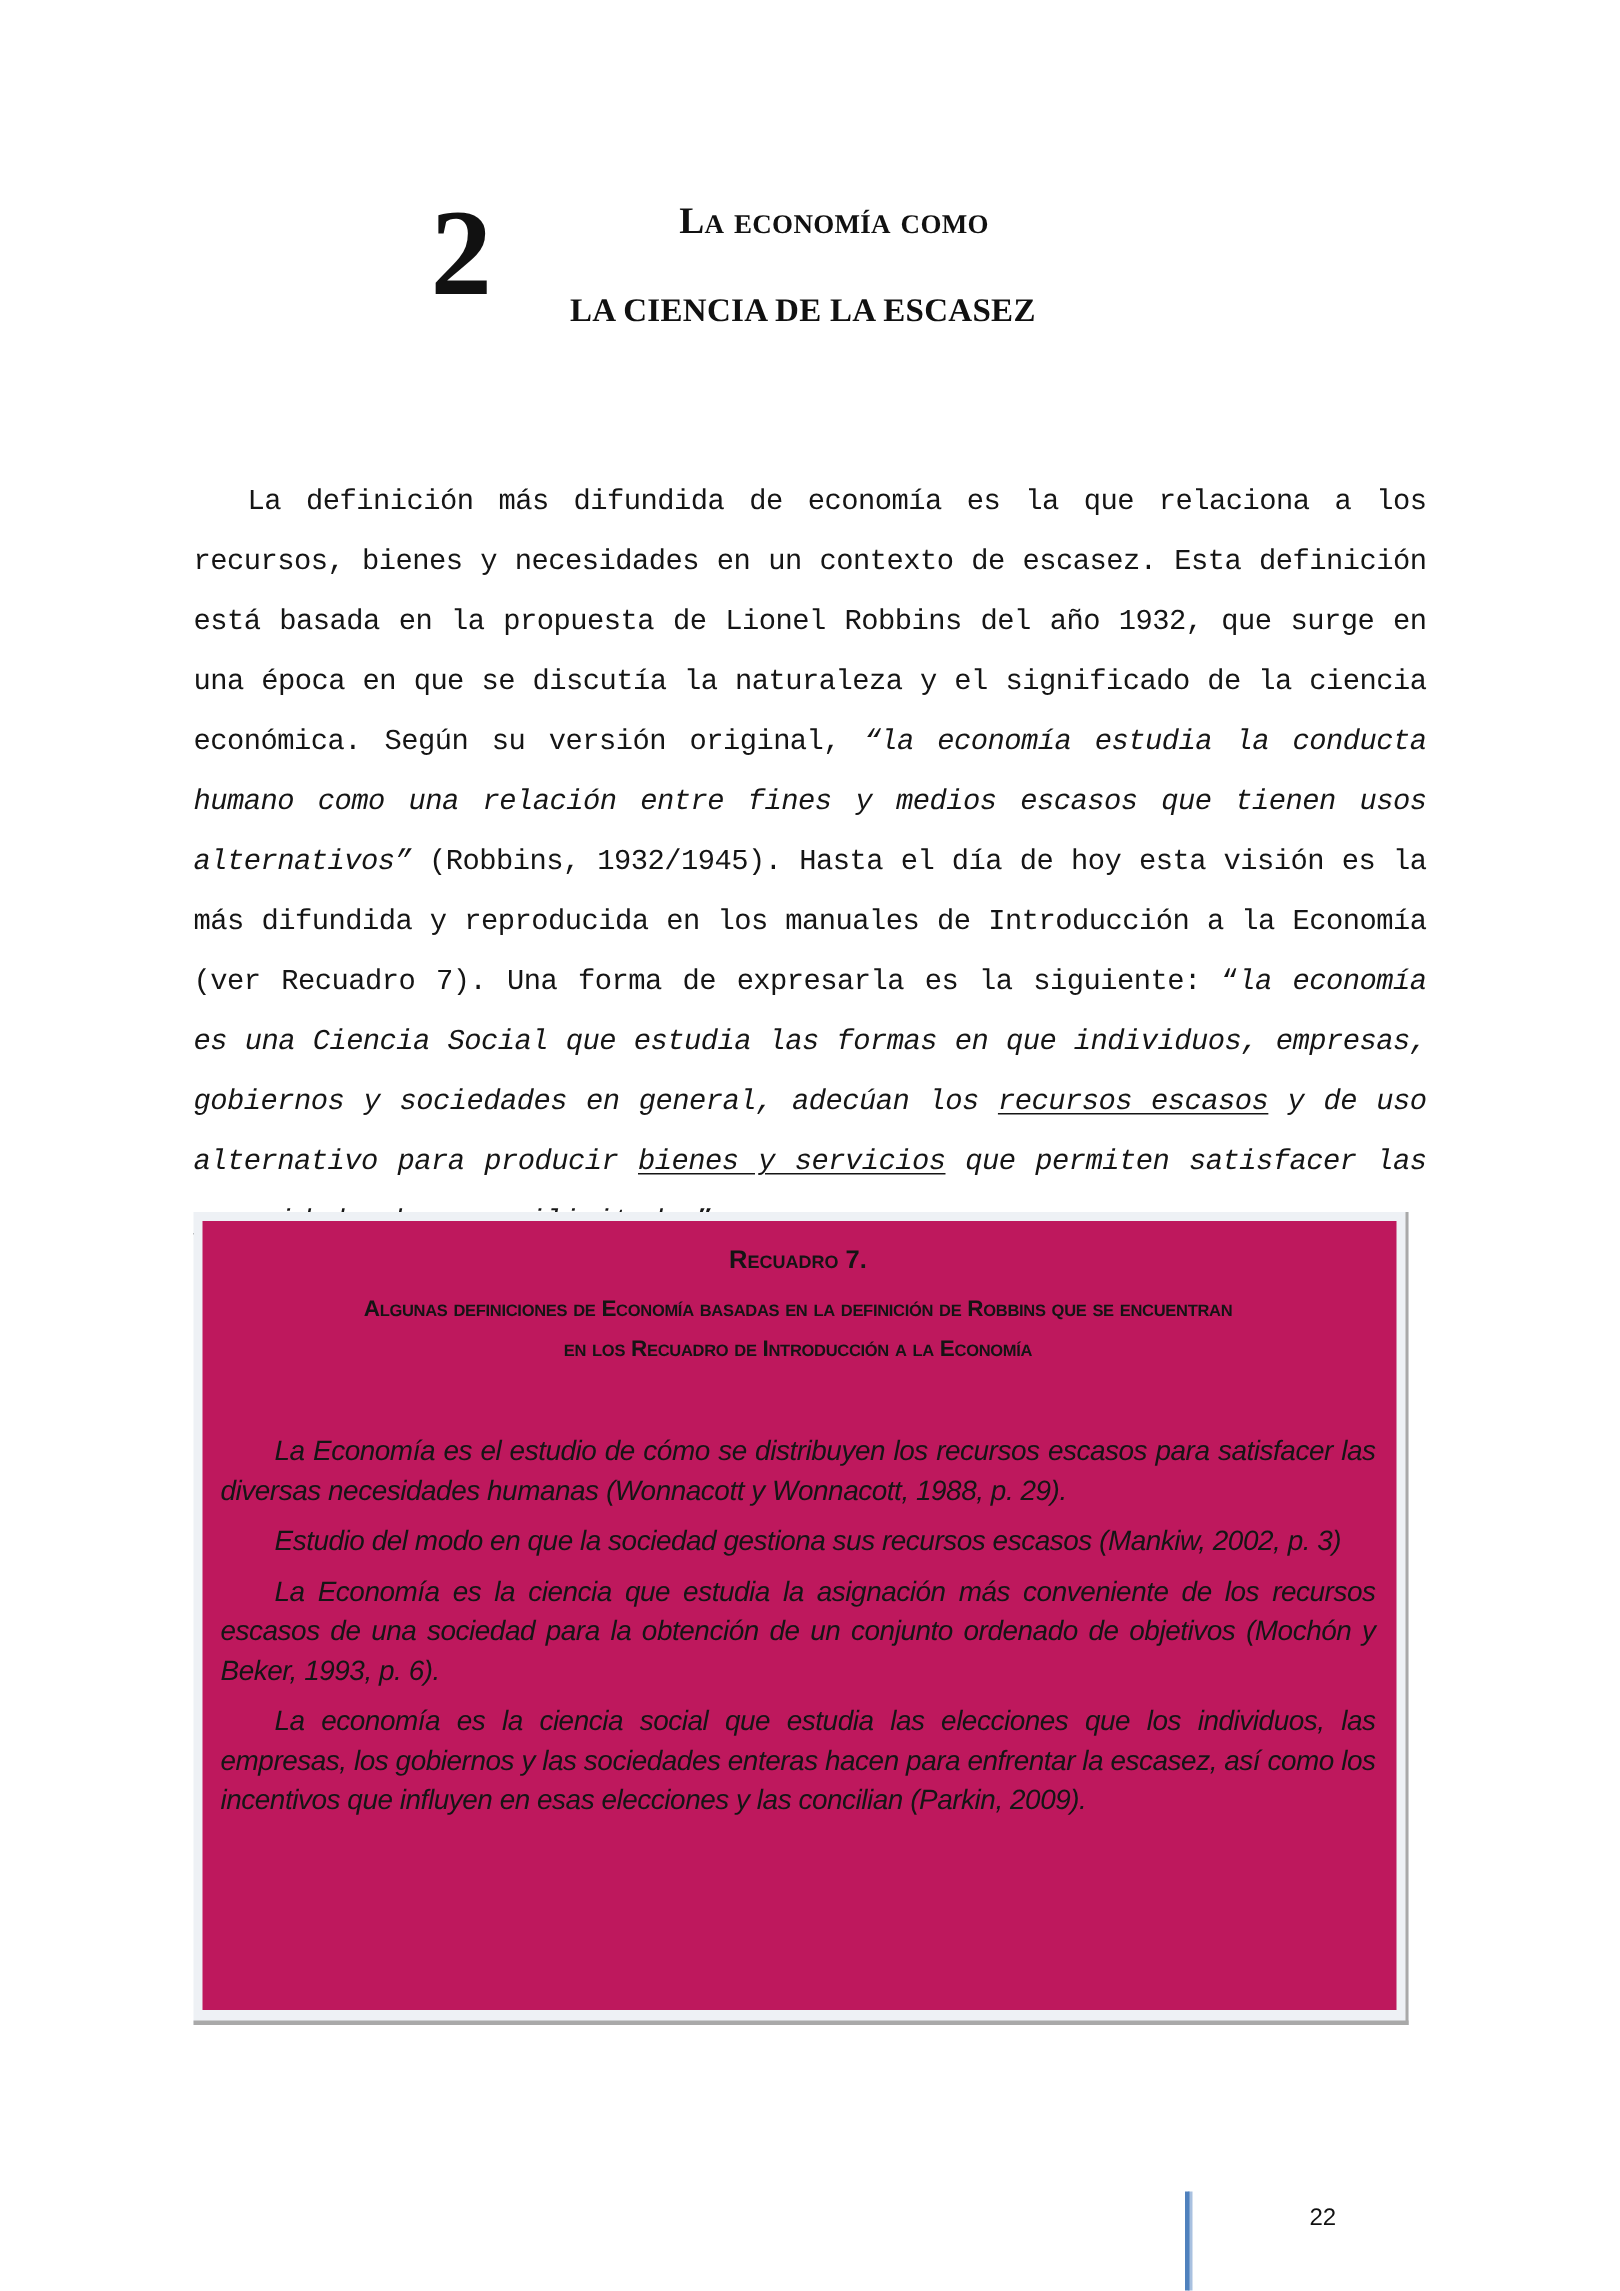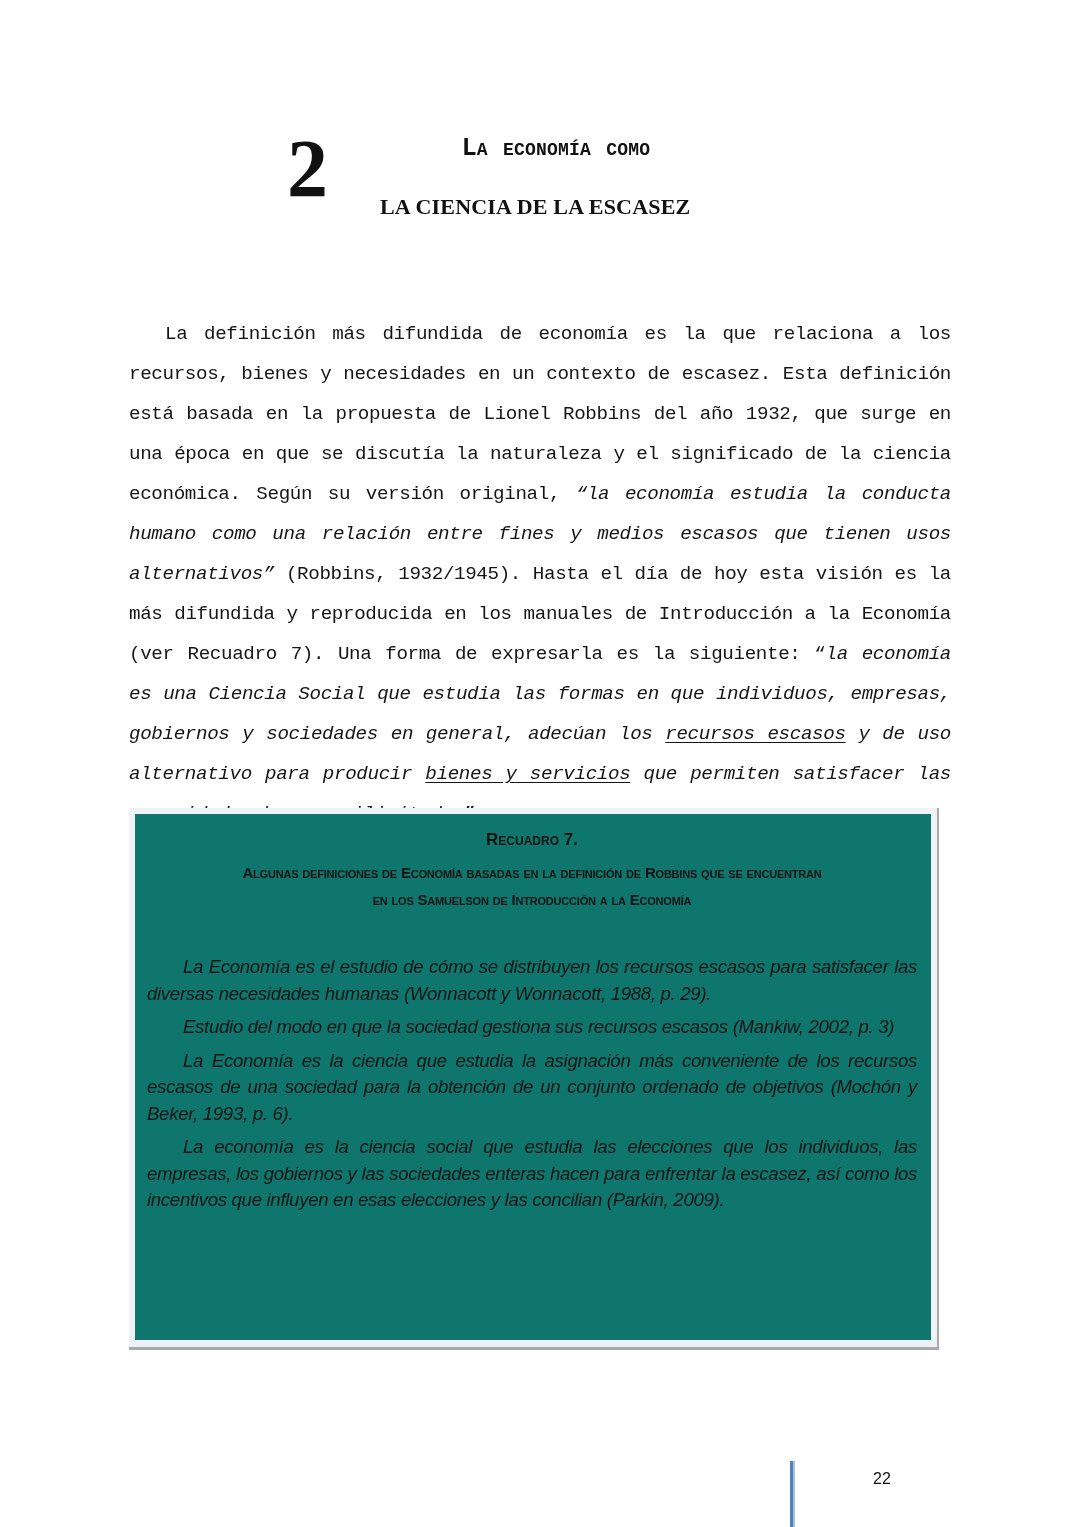--- a/index.html
+++ b/index.html
@@ -24,21 +24,21 @@
       font-size: 82px;
       line-height: 1;
       color: #111;
     }
     .chapter-title-1 {
       position: absolute;
       left: 380px;
       width: 352px;
       top: 134px;
       text-align: center;
-      font-family: Liberation Mono, monospace;
+      font-family: Liberation Serif, serif;
       font-weight: bold;
       font-size: 25px;
       font-variant: small-caps;
       color: #111;
       letter-spacing: 0.2px;
     }
     .chapter-title-2 {
       position: absolute;
       left: 380px;
       width: 358px;
@@ -78,21 +78,21 @@
       border-right: 2px solid #a9a9a9;
       border-bottom: 3px solid #a9a9a9;
       box-sizing: border-box;
     }
     .box {
       position: absolute;
       left: 135px;
       top: 814px;
       width: 796px;
       height: 526px;
-      background: #0f766e;
+      background: #be185d;
       box-sizing: border-box;
       padding: 14px 14px 0 12px;
     }
     .box-heading {
       text-align: center;
       font-family: "Liberation Sans", "DejaVu Sans", sans-serif;
       font-weight: bold;
       color: #141414;
       font-variant: small-caps;
     }
@@ -148,21 +148,21 @@
 
 <div class="body-text">
   <p><span>La definición más difundida de economía es la que relaciona a los recursos, bienes y necesidades en un contexto de escasez. Esta definición está basada en la propuesta de Lionel Robbins del año 1932, que surge en una época en que se discutía la naturaleza y el significado de la ciencia económica. Según su versión original, </span><em>“la economía estudia la conducta humano como una relación entre fines y medios escasos que tienen usos alternativos”</em><span> (Robbins, 1932/1945). Hasta el día de hoy esta visión es la más difundida y reproducida en los manuales de Introducción a la Economía (ver Recuadro 7). Una forma de expresarla es la siguiente: “</span><em><span>la economía es una Ciencia Social que estudia las formas en que individuos, empresas, gobiernos y sociedades en general, adecúan los </span><u>recursos escasos</u><span> y de uso alternativo para producir </span><u>bienes y servicios</u><span> que permiten satisfacer las </span><u>necesidades humanas ilimitadas</u></em><span>”.</span></p>
 </div>
 
 <div class="box-shadow-frame"></div>
 <div class="box">
   <div class="box-heading">
     <div class="h1">Recuadro 7.</div>
     <div class="h2" style="line-height:20px;margin-top:11px;">Algunas definiciones de Economía basadas en la definición de Robbins que se encuentran</div>
-    <div class="h2" style="line-height:20px;margin-top:7px;">en los Samuelson de Introducción a la Economía</div>
+    <div class="h2" style="line-height:20px;margin-top:7px;">en los Recuadro de Introducción a la Economía</div>
   </div>
   <div class="box-quotes">
     <p>La Economía es el estudio de cómo se distribuyen los recursos escasos para satisfacer las diversas necesidades humanas (Wonnacott y Wonnacott, 1988, p. 29).</p>
     <p>Estudio del modo en que la sociedad gestiona sus recursos escasos (Mankiw, 2002, p. 3)</p>
     <p>La Economía es la ciencia que estudia la asignación más conveniente de los recursos escasos de una sociedad para la obtención de un conjunto ordenado de objetivos (Mochón y Beker, 1993, p.  6).</p>
     <p>La economía es la ciencia social que estudia las elecciones que los individuos, las empresas, los gobiernos y las sociedades enteras hacen para enfrentar la escasez, así como los incentivos que influyen en esas elecciones y las concilian (Parkin, 2009).</p>
   </div>
 </div>
 
 <div class="footer-line"></div>

